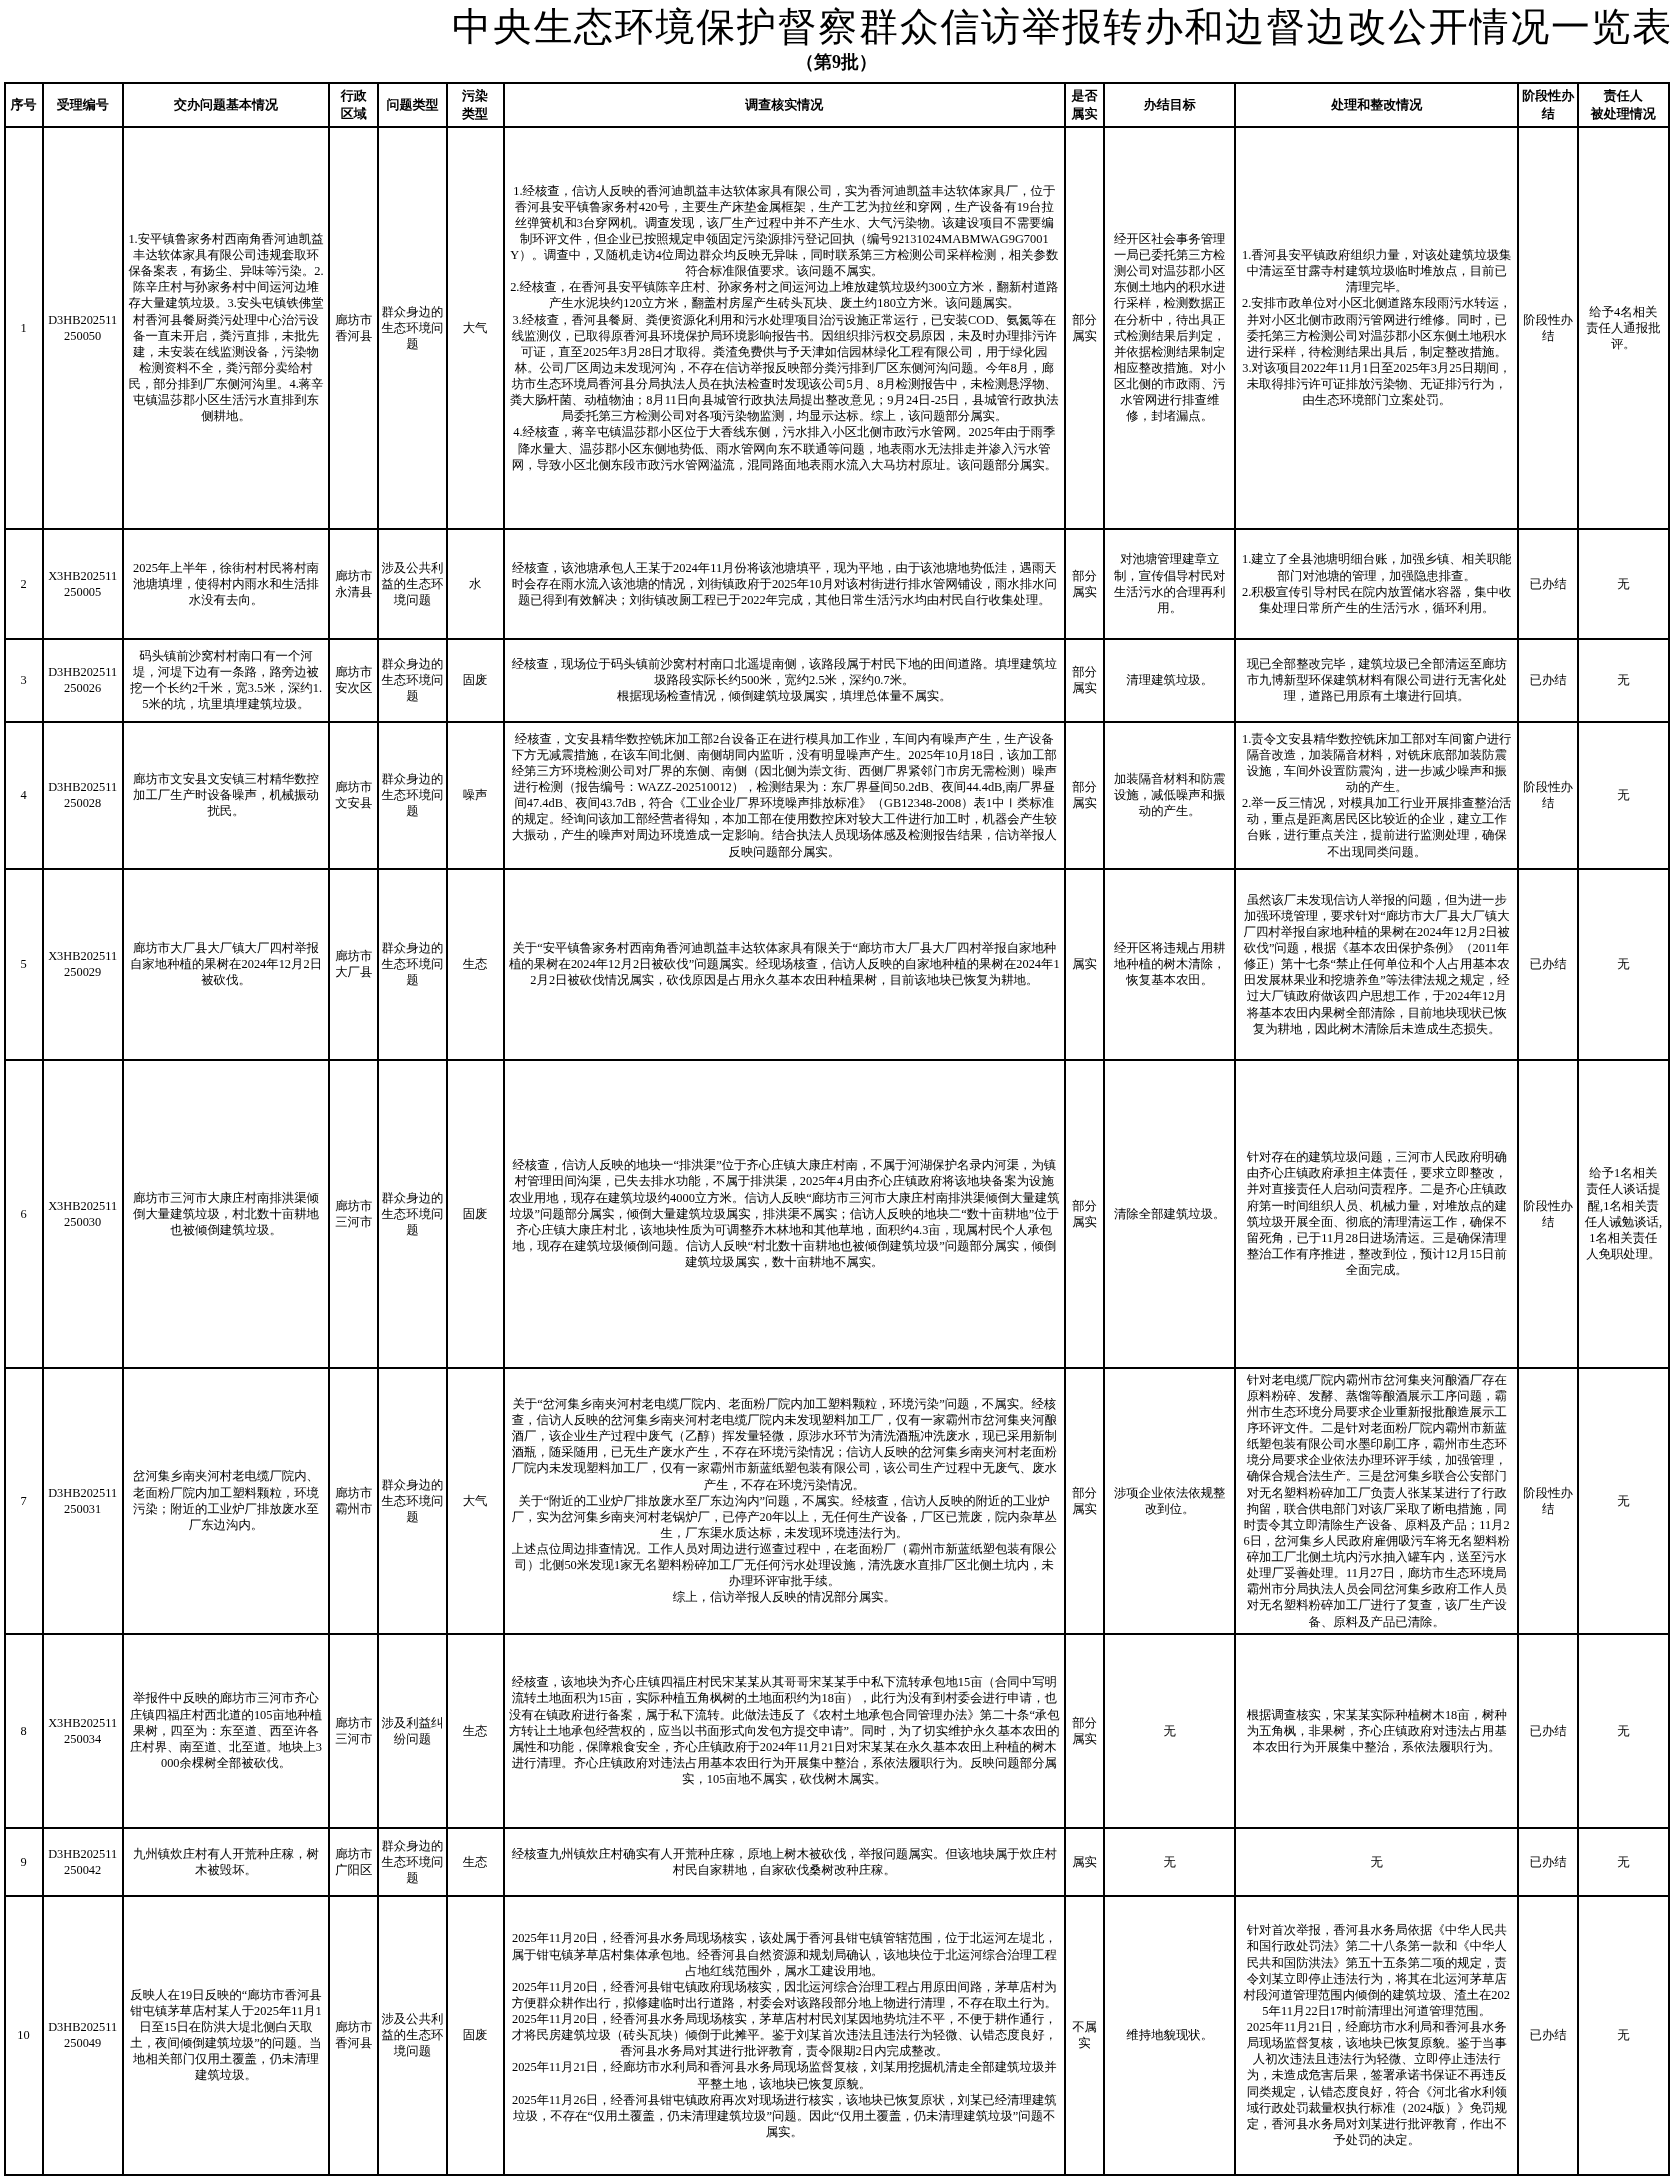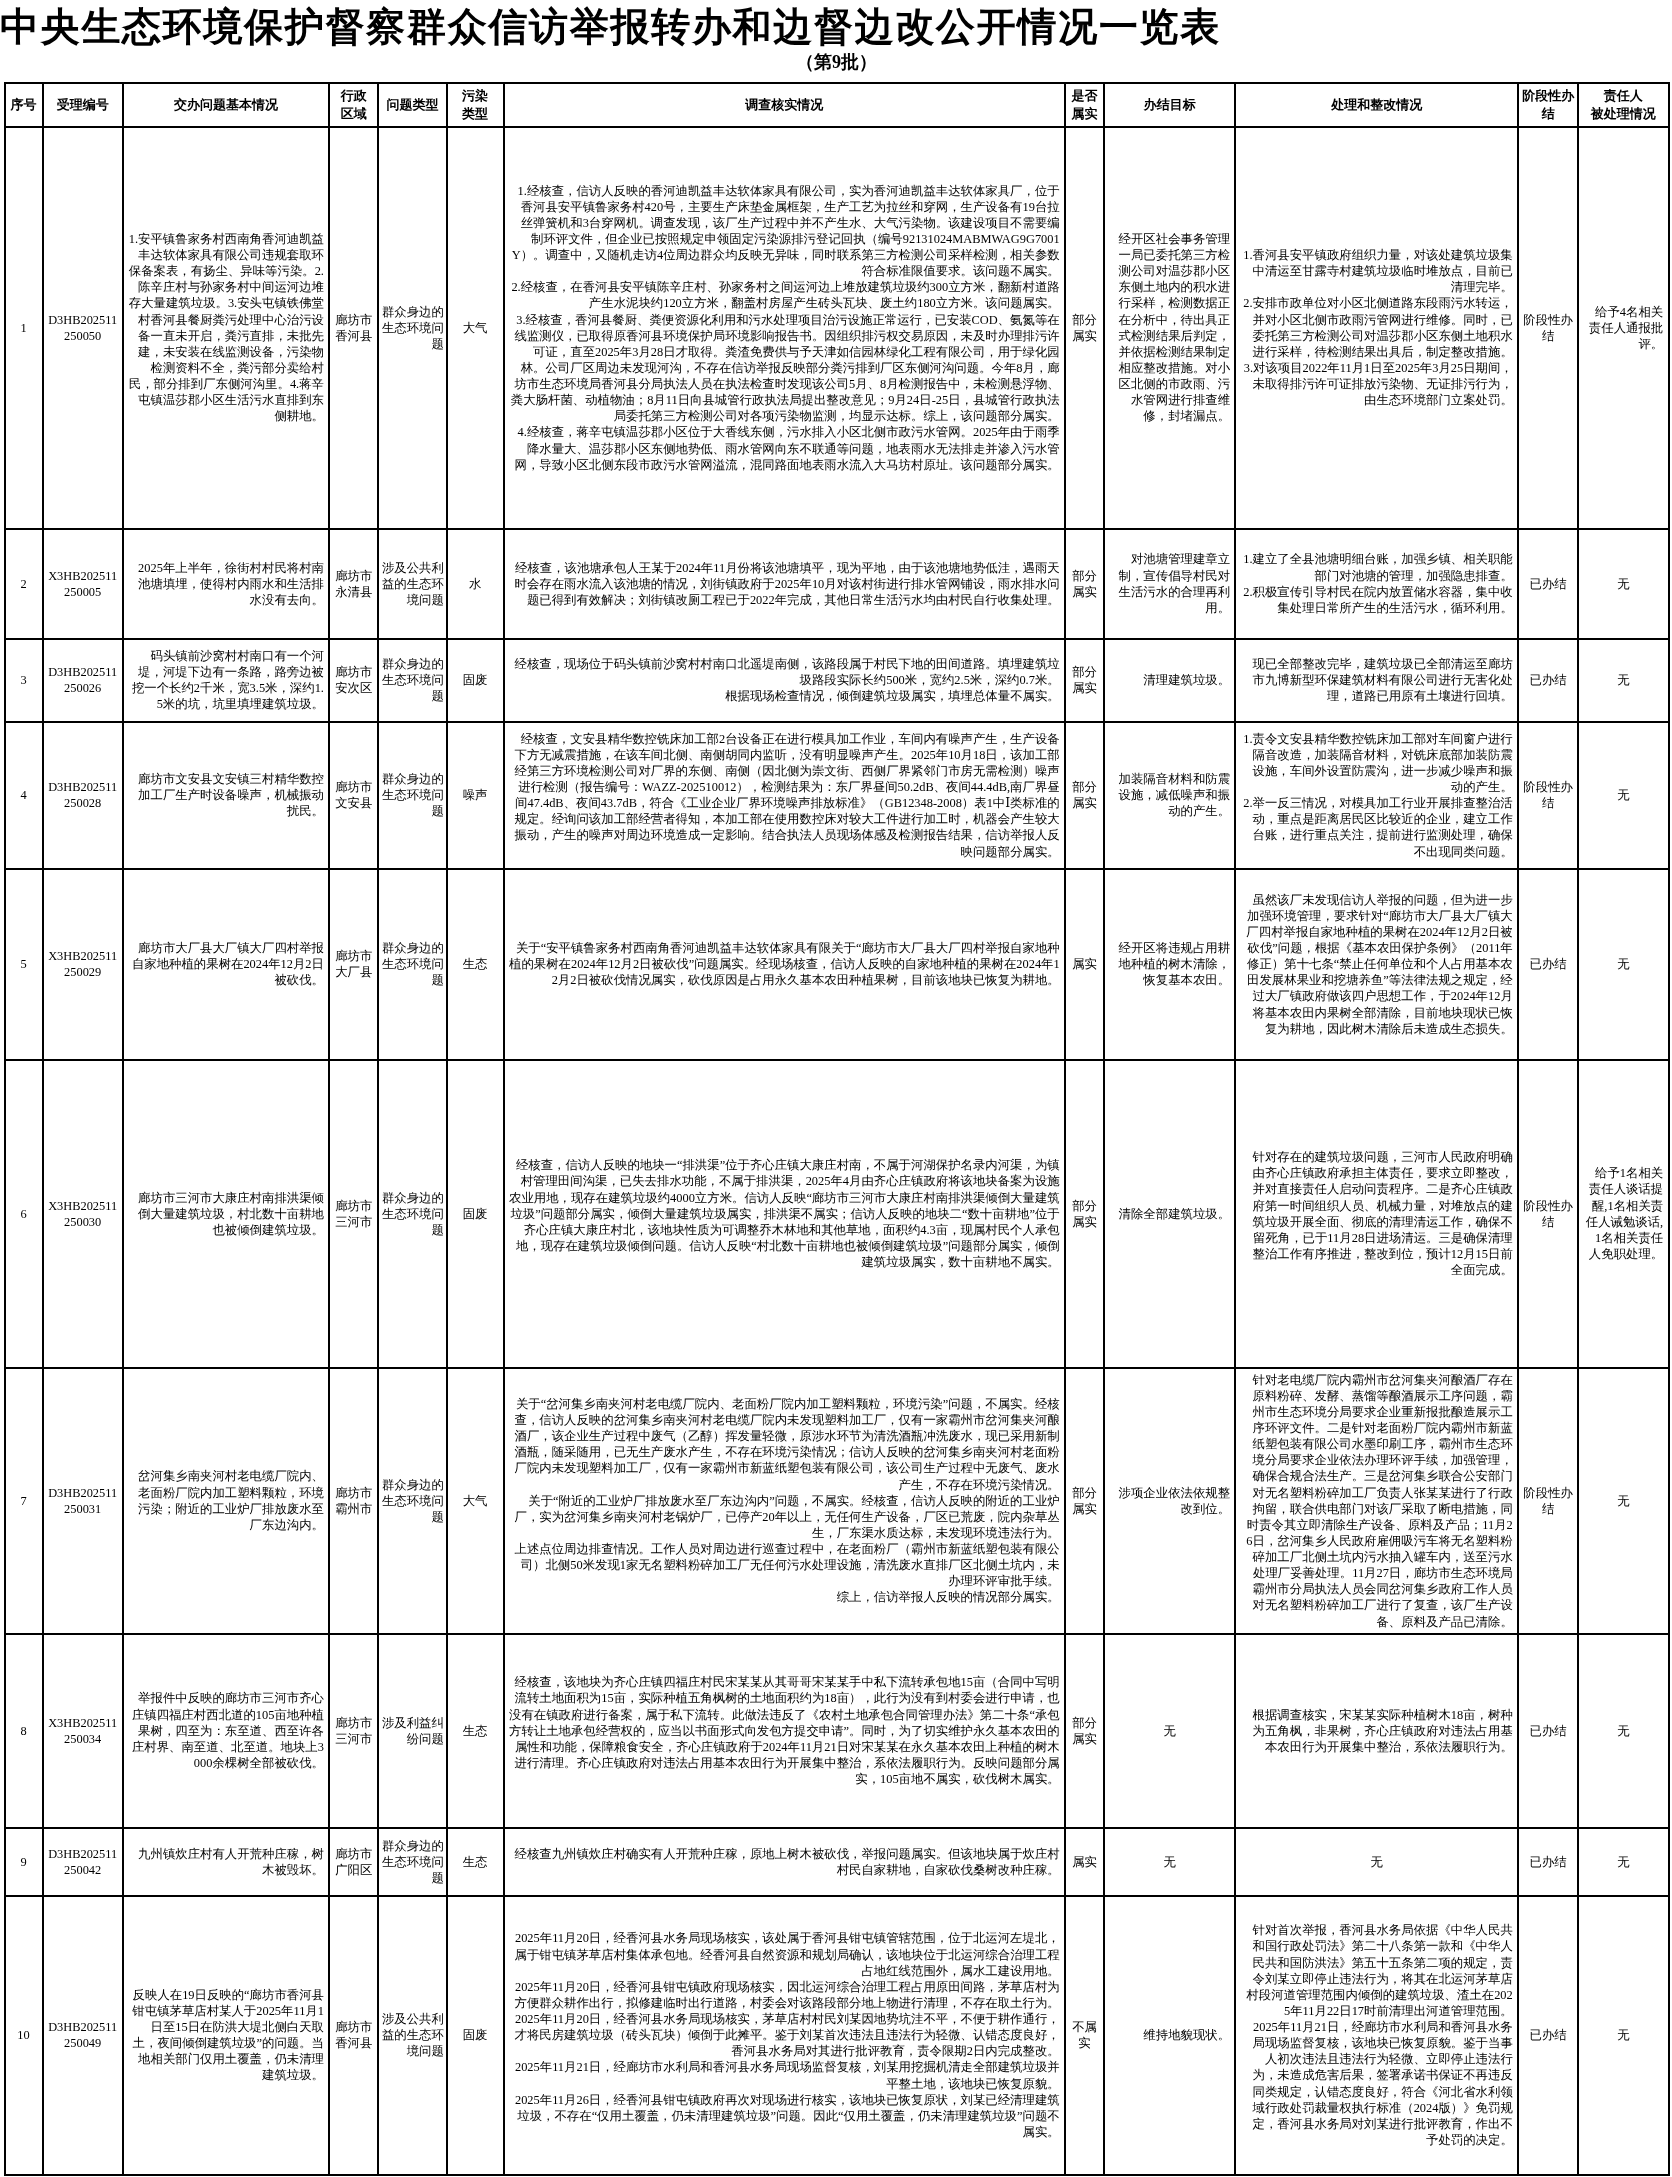--- a/index.html
+++ b/index.html
@@ -1,28 +1,28 @@
 <!DOCTYPE html>
 <html lang="zh" style="font-size:13.7px"><head>
 <meta charset="utf-8">
 <style>
   html,body{margin:0;padding:0;background:#fff;color:#000;
     font-family:"Liberation Serif","DejaVu Serif",serif;}
   body{width:1673px;}
   .page{width:1673px;}
-  .title{ text-align:left; font-weight:bold; font-size:39px; letter-spacing:1.7px; padding-top:5.1px; line-height:1.15;}
+  .title{ text-align:right; font-weight:normal; font-size:39px; letter-spacing:1.7px; padding-top:5.1px; line-height:1.15;}
   .subtitle{ text-align:center; font-weight:bold; font-size:18px; line-height:1.2; margin-top:1.7px;}
   table{ border-collapse:collapse; table-layout:fixed; width:1666px; margin:8.6px auto 0 auto;
     border:2.6px solid #000;}
   th,td{ border:2.1px solid #000; vertical-align:middle; font-size:12.4px; line-height:1.3;
     padding:2.6px 4.3px; white-space:pre-line; word-break:break-all; overflow:hidden;}
   th{ font-weight:bold; font-size:13px; text-align:center; padding:3.4px 1.7px; line-height:1.35;}
   thead tr{height:40px;}
   td.c{text-align:center;}
-  td.l{text-align:right;}
+  td.l{text-align:center;font-family:Liberation Serif, serif;}
   col.w-seq{width:38px;} col.w-case{width:80px;} col.w-problem{width:206px;}
   col.w-region{width:49px;} col.w-type{width:68px;} col.w-pollution{width:57px;}
   col.w-investigation{width:560px;} col.w-verified{width:39px;} col.w-goal{width:131px;}
   col.w-action{width:282px;} col.w-status{width:60px;} col.w-accountability{width:90px;}
   td[data-name="cell-verified"]{padding:2.6px 5.1px;}
   td[data-name="cell-status"]{padding:2.6px 0.9px;}
   td[data-name="cell-type"]{padding:2.6px 1.7px;}
   tbody tr:nth-child(1){height:402px;}
   tbody tr:nth-child(2){height:110px;}
   tbody tr:nth-child(3){height:83px;}

